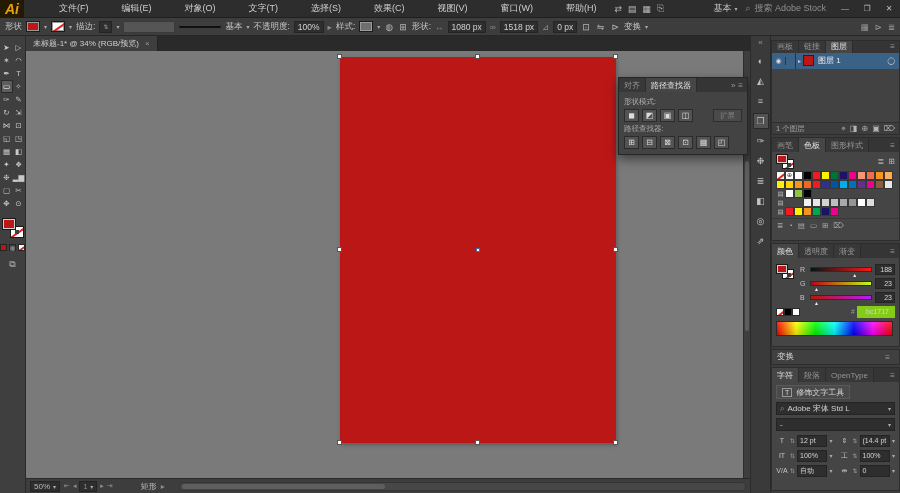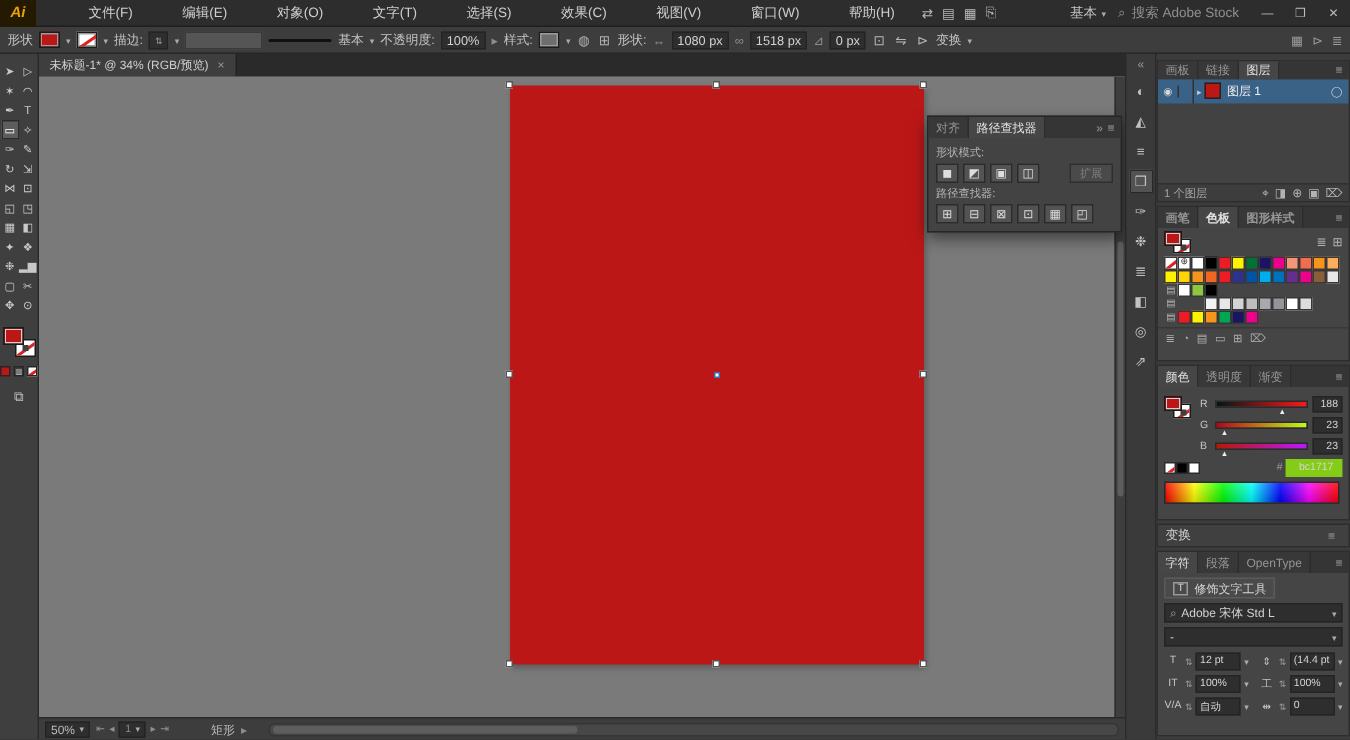--- a/index.html
+++ b/index.html
@@ -1,21 +1,21 @@
 <!DOCTYPE html>
 <html><head>
 <meta charset="utf-8">
 <style>
   html,body{margin:0;padding:0;background:#222;}
   *{box-sizing:border-box;user-select:none;}
   .app{position:relative;width:900px;height:493px;background:#3f3f3f;overflow:hidden;
        font-family:"Liberation Sans",sans-serif;color:#c9c9c9;}
   
   .menubar{height:18px;background:#2d2d2d;display:flex;align-items:center;font-size:9px;border-bottom:1px solid #1f1f1f;}
-  .ai-logo{width:24px;height:18px;background:#241a02;color:#e8a00c;font-weight:bold;font-size:10px;
+  .ai-logo{width:24px;height:18px;background:#241a02;color:#e8a00c;font-weight:bold;font-size:14px;
            display:flex;align-items:center;justify-content:center;margin-right:8px;font-style:italic;}
   .menu-item{padding:0 6px;color:#cfcfcf;cursor:default;margin-left:21px;}
   .tb-icons{display:flex;align-items:center;gap:6px;margin-left:12px;color:#b9b9b9;font-size:9px;}
   .mb-right{margin-left:auto;display:flex;align-items:center;gap:8px;}
   .workspace{display:flex;gap:3px;align-items:center;color:#c5c5c5;}
   .searchbox{display:flex;gap:4px;align-items:center;color:#8f8f8f;}
   .winctl{display:flex;}
   .winctl span{width:22px;text-align:center;font-size:8px;color:#bdbdbd;}
   
   .optionsbar{height:18px;background:#3d3d3d;border-bottom:1px solid #272727;display:flex;align-items:center;
@@ -421,21 +421,21 @@
               <span>◨</span>
               <span>⊕</span>
               <span>▣</span>
               <span>⌦</span>
             </span>
         </div>
       </div>
 
       <div class="pgroup" style="height:104px;">
         <div class="ptabs">
-          <span style="display:flex;font-weight:bold;">
+          <span style="display:flex;">
 
           <span class="ptab">画笔</span>
               <span class="ptab active">色板</span>
               <span class="ptab">图形样式</span>
             </span>
           <span class="pmenu">
               <span>≡</span>
             </span>
         </div>
         <div class="sw-controls">

